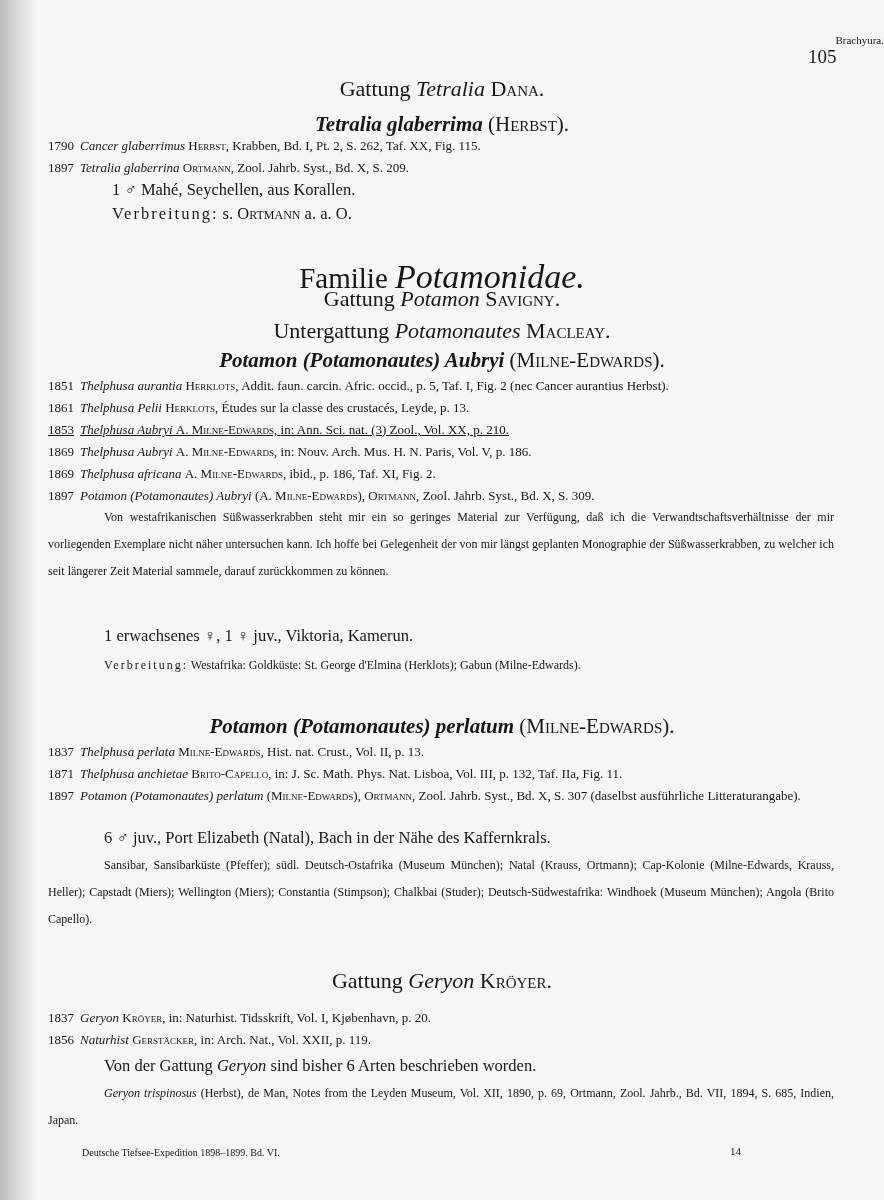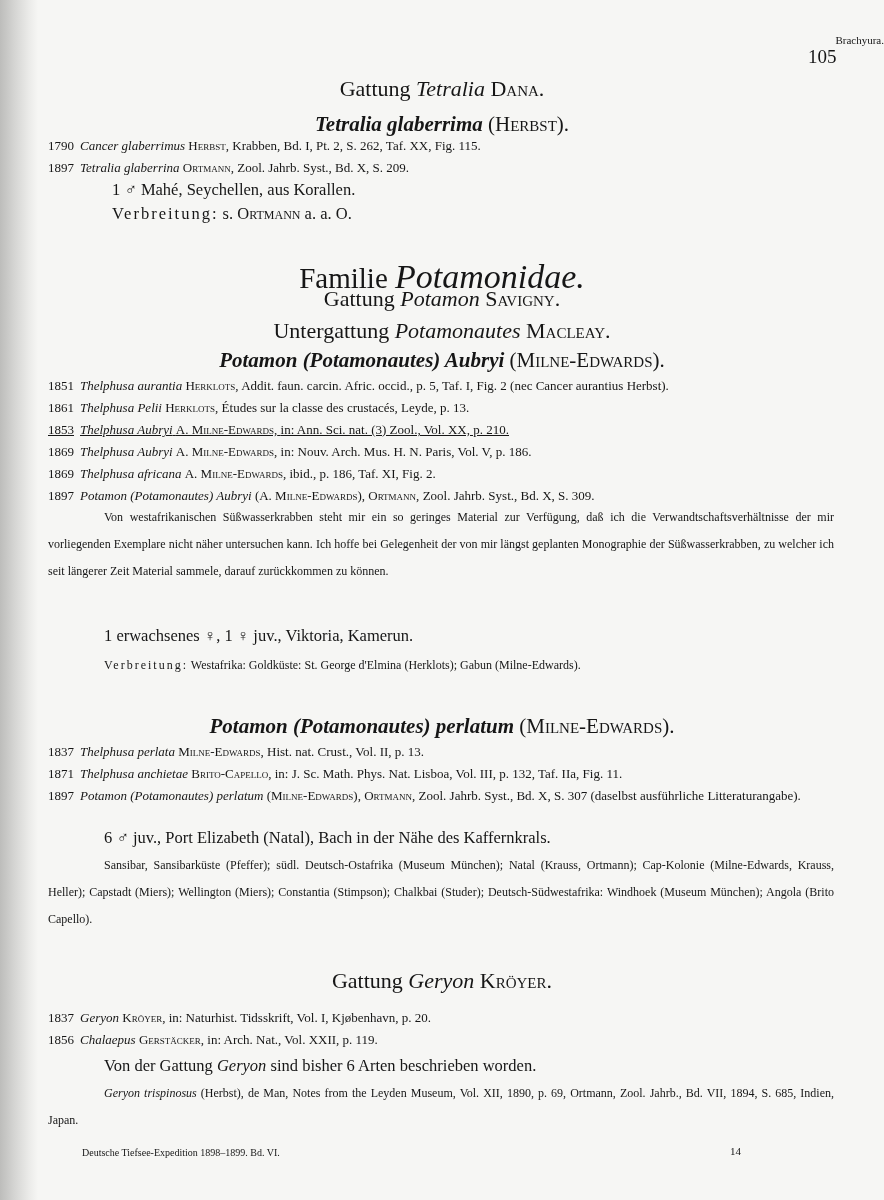--- a/index.html
+++ b/index.html
@@ -111,21 +111,21 @@
 <div class="abs justify" style="top:852px;">
   <p>Sansibar, Sansibarküste (Pfeffer); südl. Deutsch-Ostafrika (Museum München); Natal (Krauss, Ortmann); Cap-Kolonie (Milne-Edwards, Krauss, Heller); Capstadt (Miers); Wellington (Miers); Constantia (Stimpson); Chalkbai (Studer); Deutsch-Südwestafrika: Windhoek (Museum München); Angola (Brito Capello).</p>
 </div>
 
 <div class="abs h h2" style="top:968px;">
   <span>Gattung</span>
   <span class="it">Geryon</span>
   <span class="sc">Kröyer.</span>
 </div>
 <div class="abs syn" style="top:1010px;"><span class="yr">1837</span><span class="nm">Geryon</span> <span class="sc">Kröyer,</span> <span>in: Naturhist. Tidsskrift, Vol. I, Kjøbenhavn, p. 20.</span></div>
-<div class="abs syn" style="top:1032px;"><span class="yr">1856</span><span class="nm">Chalaepus</span> <span class="sc">Gerstäcker,</span> <span>in: Arch. Nat., Vol. XXII, p. 119.</span></div>
+<div class="abs syn" style="top:1032px;"><span class="yr">1856</span><span class="nm">Naturhist</span> <span class="sc">Gerstäcker,</span> <span>in: Arch. Nat., Vol. XXII, p. 119.</span></div>
 
 <div class="abs body-line" style="left:104px; top:1056px;">
   <span>Von der Gattung</span>
   <span class="it">Geryon</span>
   <span>sind bisher 6 Arten beschrieben worden.</span>
 </div>
 <div class="abs justify" style="top:1080px;">
   <p><span class="it">Geryon trispinosus</span> <span>(Herbst), de Man, Notes from the Leyden Museum, Vol. XII, 1890, p. 69, Ortmann, Zool. Jahrb., Bd. VII, 1894, S. 685, Indien, Japan.</span></p>
 </div>
 

